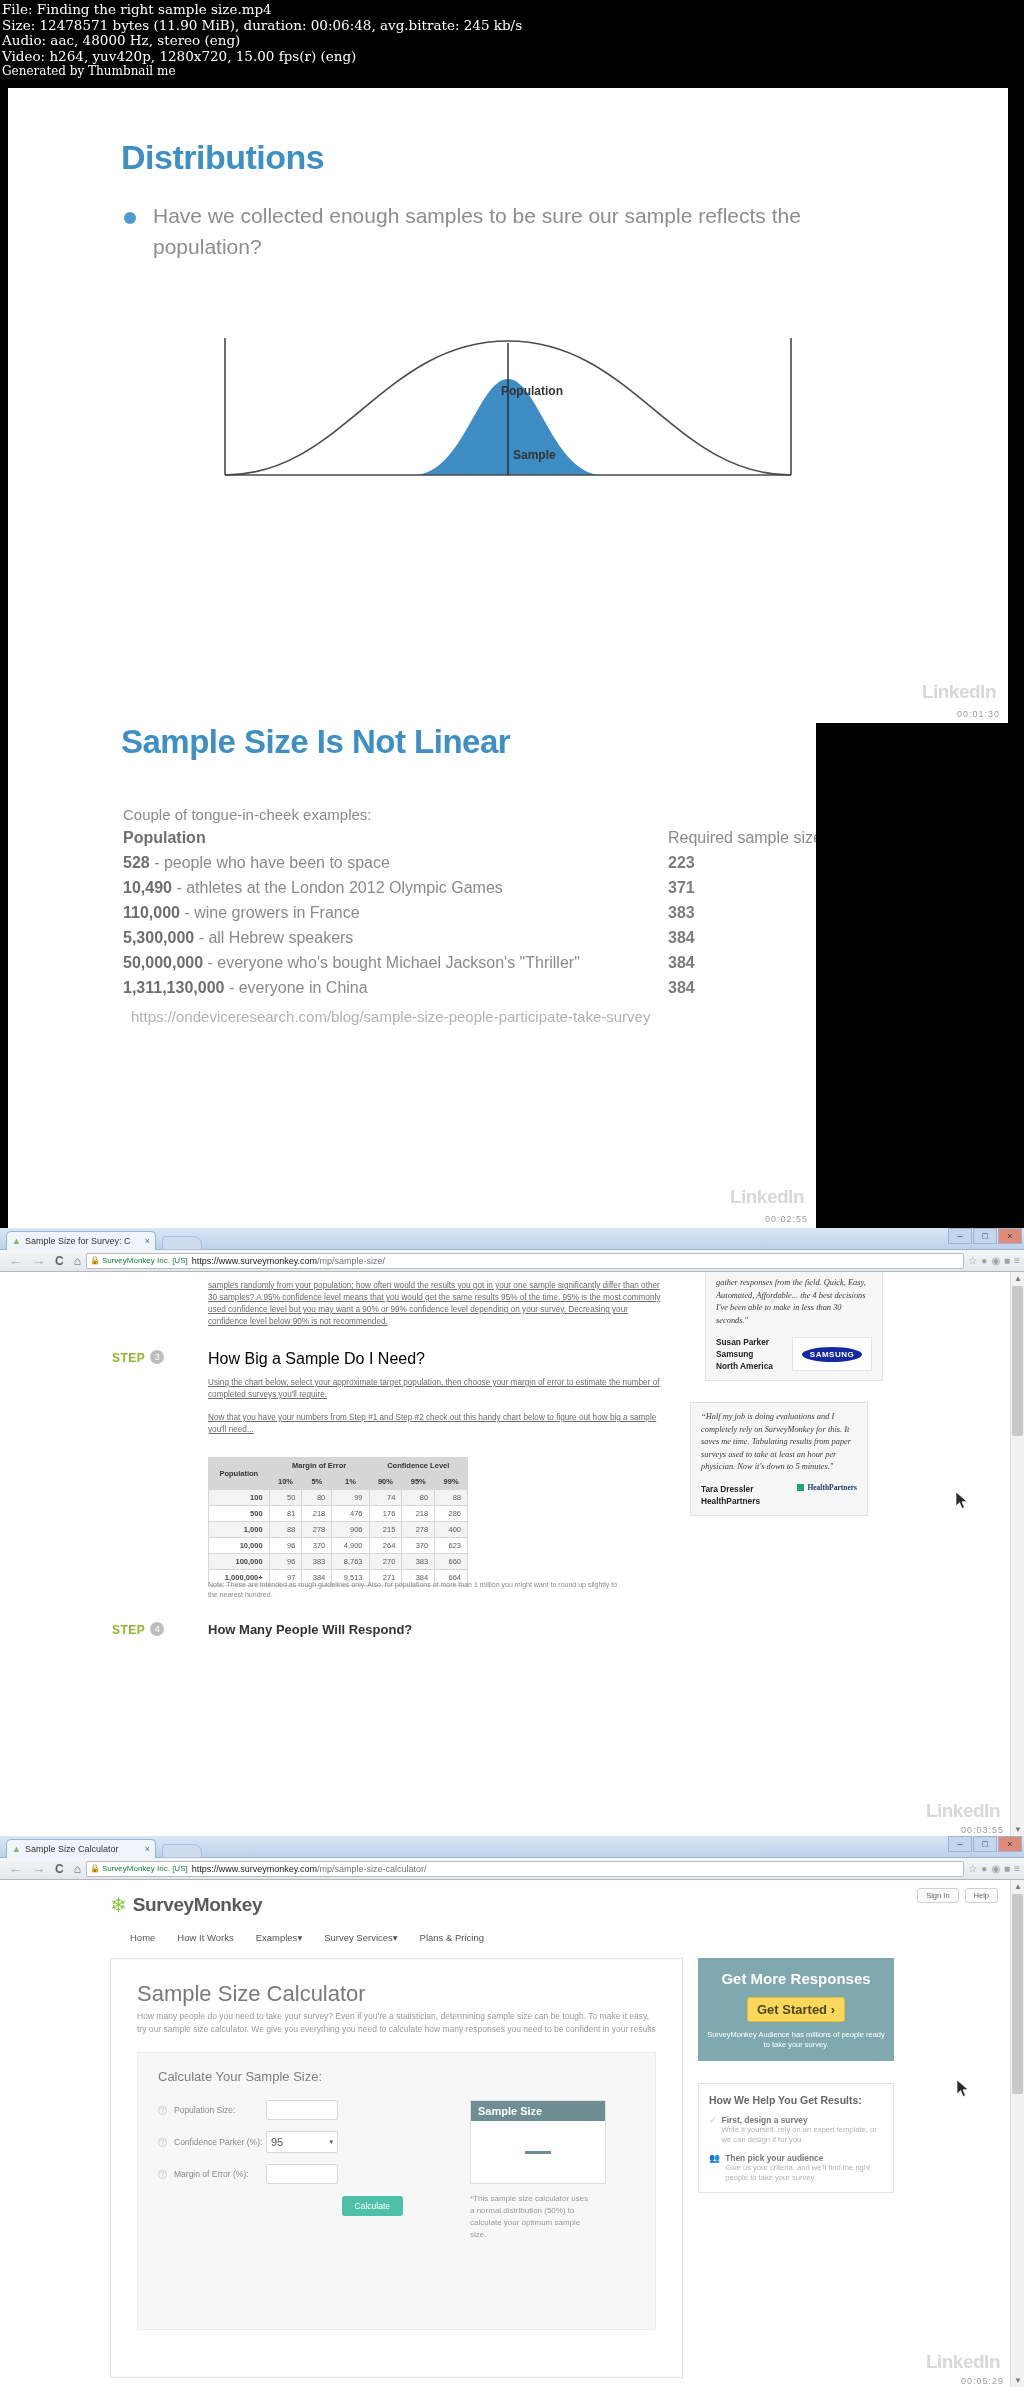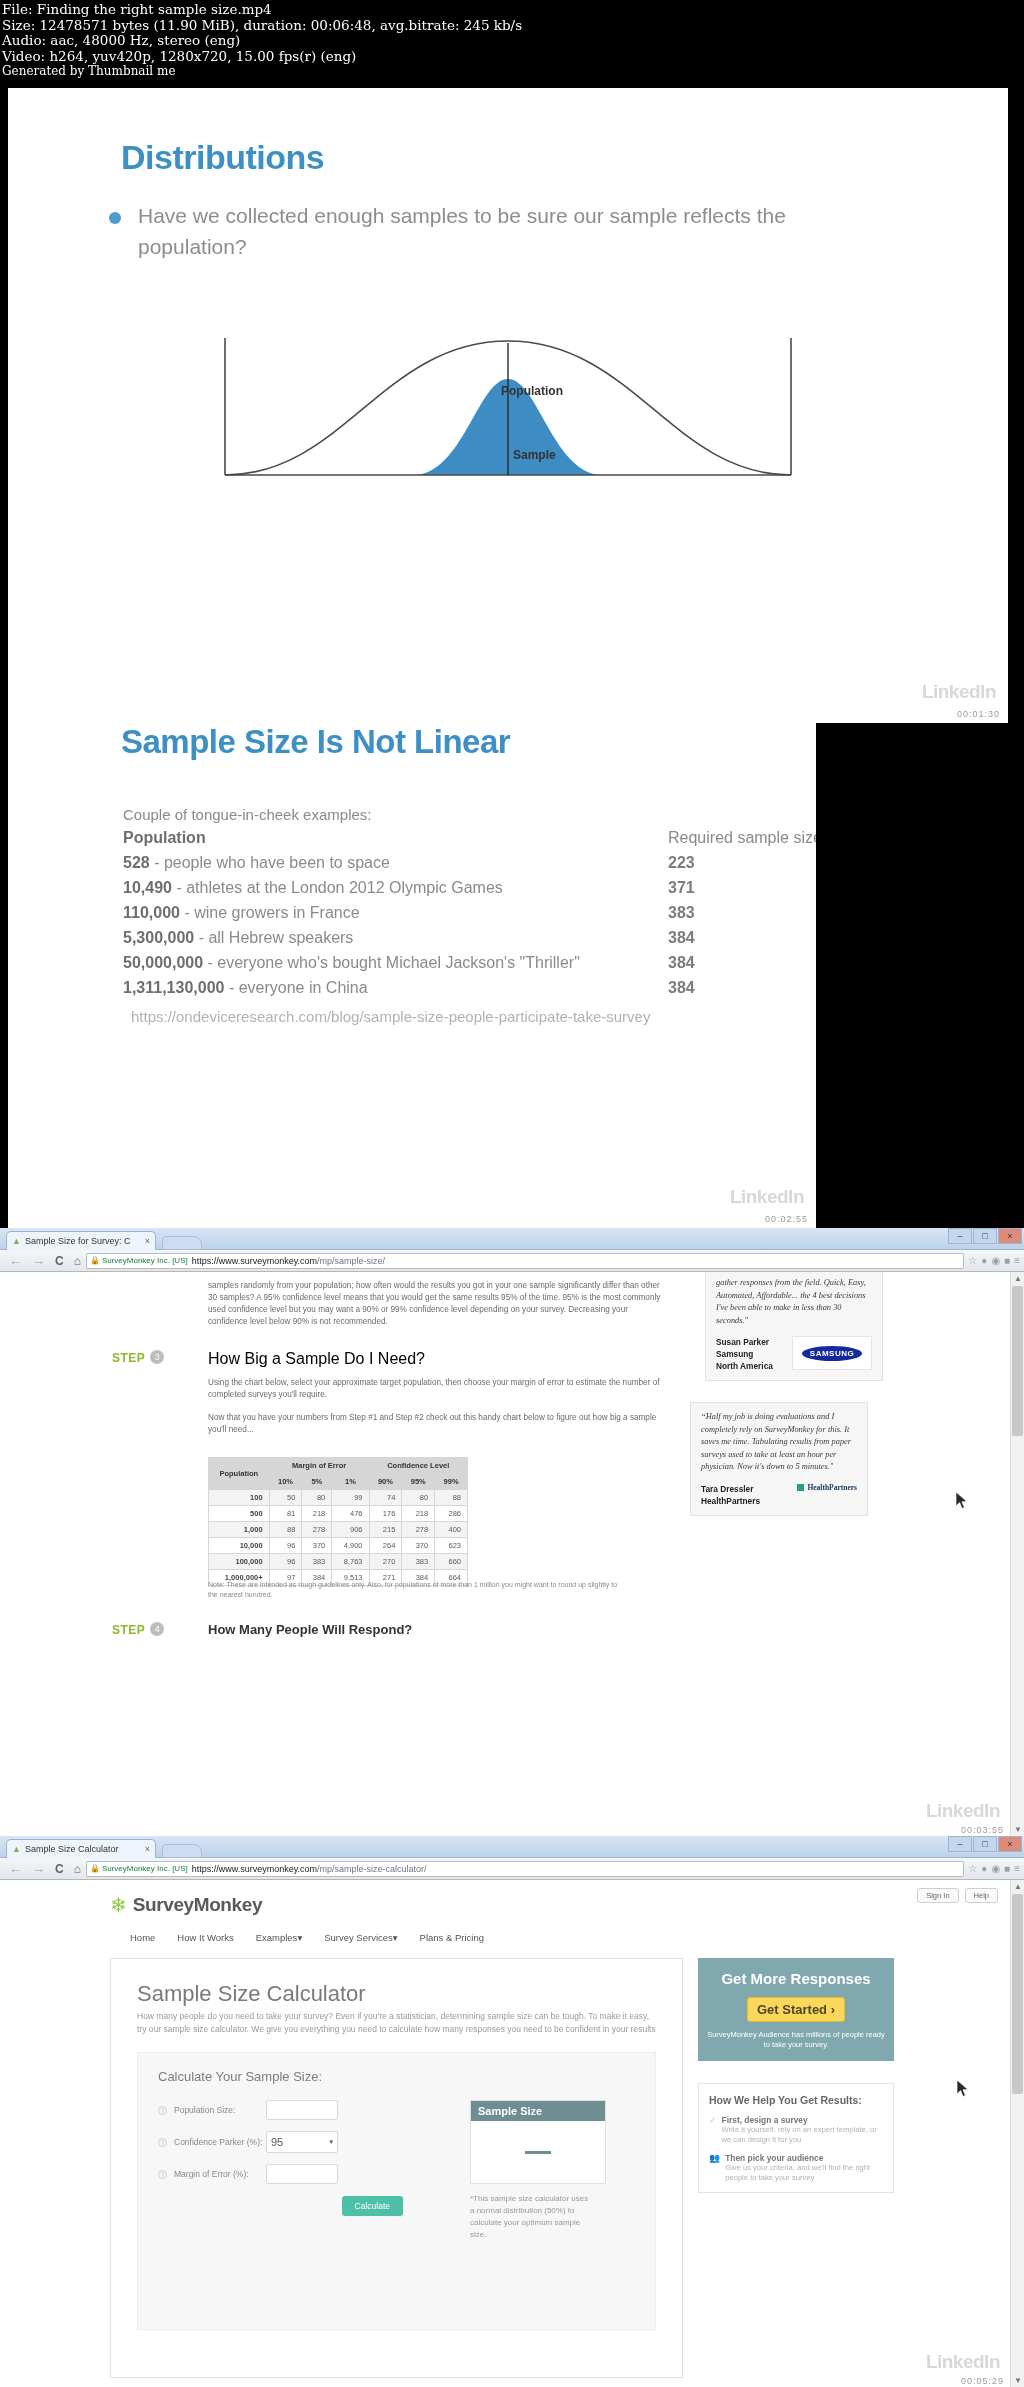--- a/index.html
+++ b/index.html
@@ -28,21 +28,21 @@
   }
   #slide1{ left:8px; top:88px; width:1000px; height:635px; }
   #slide2{ left:8px; top:723px; width:808px; height:505px; }
 
   .slide-title{
     color:#3d8fc4; font-weight:bold; letter-spacing:-0.5px;
   }
   #s1title{ position:absolute; left:113px; top:50px; font-size:34px; }
   #s2title{ position:absolute; left:113px; top:0px; font-size:33px; }
 
-  .bullet-row{ position:absolute; left:101px; top:112px; width:700px; display:flex; }
+  .bullet-row{ position:absolute; left:116px; top:112px; width:700px; display:flex; }
   .bullet-dot{
     width:12px; height:12px; border-radius:50%; background:#4e9ccd;
     margin-top:12px; margin-right:17px; flex:none;
   }
   .bullet-text{
     color:#8d8d8d; font-size:21px; line-height:31px; font-weight:300;
   }
 
   
   .dist-wrap{ position:absolute; left:215px; top:247px; width:570px; height:146px; }
@@ -125,21 +125,21 @@
 
   .scrollbar{
     position:absolute; right:0; top:0; width:14px; bottom:0; background:#f1f1f1;
     border-left:1px solid #dadada;
   }
   .scrollthumb{ position:absolute; left:1px; width:11px; background:#c8c8c8; border-radius:2px;}
   .scroll-arrow{ position:absolute; left:3px; color:#777; font-size:8px; }
 
   
   .art{ position:absolute; }
-  .art-p{ color:#6b6b6b; font-size:8.2px; line-height:12px; }
+  .art-p{ color:#6b6b6b; font-size:8.2px; line-height:12px;text-decoration:underline; }
   .step-label{ color:#8cb92b; font-weight:bold; font-size:12px; letter-spacing:0.5px;}
   .step-num{
     display:inline-block; width:14px;height:14px;border-radius:50%;
     background:#bdbdbd;color:#fff;font-size:9px;text-align:center;line-height:14px;
     vertical-align:2px; margin-left:5px;
   }
   .step-head{ color:#333; font-weight:bold; font-size:13px; }
 
   table.smtable{ border-collapse:collapse; font-size:7.5px; color:#5a5a5a; width:100%; }
   table.smtable th, table.smtable td{ border:1px solid #d6d6d6; padding:3px 6px; }
@@ -426,21 +426,21 @@
 
     <div class="art note" style="left:208px; top:308px; width:410px;">Note: These are intended as rough guidelines only. Also, for populations of more than 1 million you might want to round up slightly to the nearest hundred.</div>
 
     <div class="art" style="left:112px; top:348px;">
       <span class="step-label">STEP</span><span class="step-num">4</span>
     </div>
     <div class="art step-head" style="left:208px; top:350px;">How Many People Will Respond?</div>
 
     <div class="testi-box" style="left:705px; top:-4px;">
       <div class="testi-quote">gather responses from the field. Quick, Easy, Automated, Affordable... the 4 best decisions I've been able to make in less than 30 seconds."</div>
-      <div style="display:flex; align-items:flex-start; justify-content:space-between; margin-top:9px;">
+      <div style="display:flex; align-items:center; justify-content:space-between; margin-top:9px;">
         <div>
           <div class="testi-name">Susan Parker</div>
           <div class="testi-name">Samsung</div>
           <div class="testi-name">North America</div>
         </div>
         <div class="logo-samsung">
           <span>SAMSUNG</span>
         </div>
       </div>
     </div>

